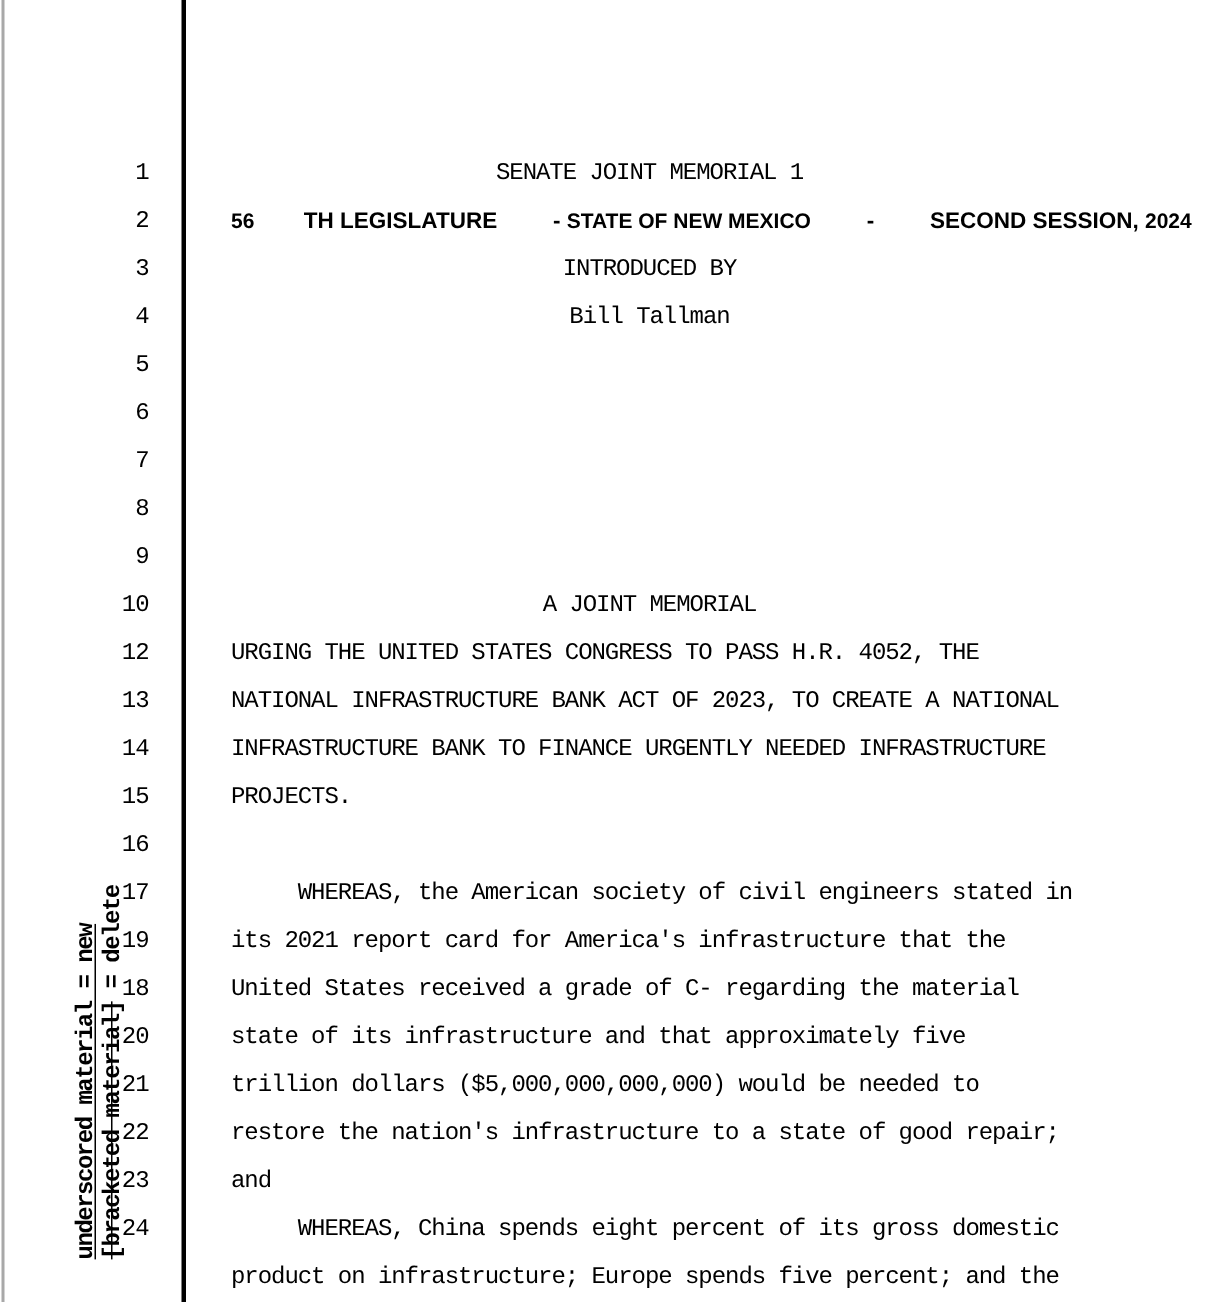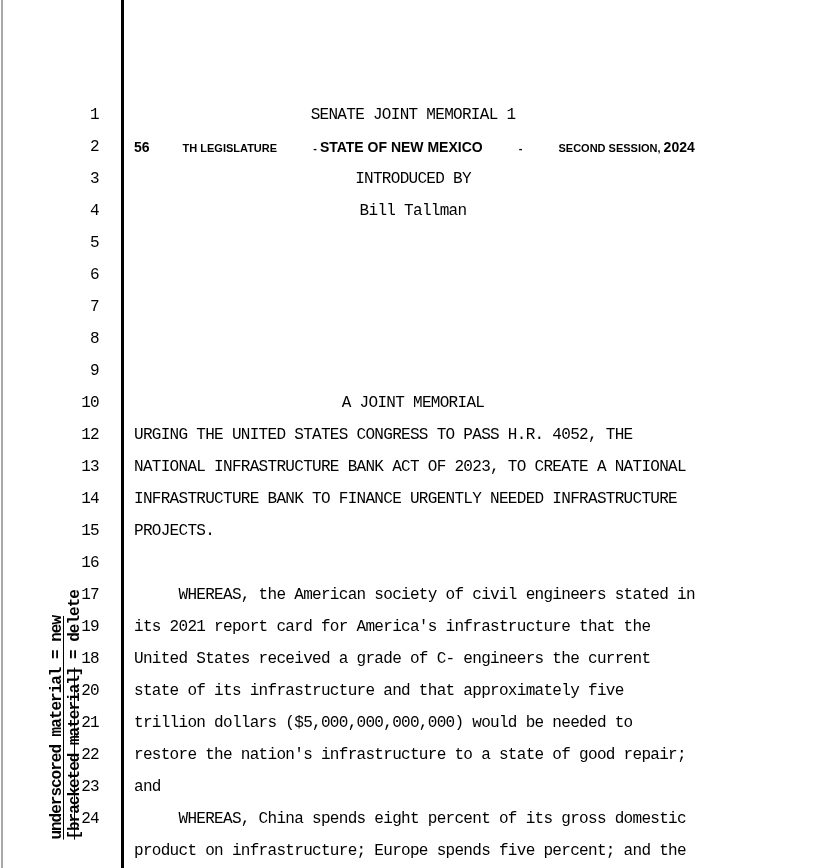--- a/index.html
+++ b/index.html
@@ -38,39 +38,39 @@
   }
   .ln {
     height: 32px;
     line-height: 32px;
     font-size: 16px;
     letter-spacing: -0.7px;
     white-space: pre;
   }
   .body-col {
     position: absolute;
-    left: 134px; top: 99px;
+    left: 154px; top: 99px;
     width: 558px;
   }
   .doc-line {
     height: 32px;
     line-height: 32px;
     font-size: 16px;
     letter-spacing: -0.7px;
     white-space: pre;
   }
   .center { text-align: center; }
   .header-line {
     font-family: "Liberation Sans", sans-serif;
     font-weight: bold;
     letter-spacing: 0;
     white-space: pre;
   }
   .seg-lg { font-size: 14px; }
-  .seg-sm { font-size: 11px; margin-left: 33px; }
+  .seg-sm { font-size: 15px; margin-left: 33px; }
   .legend-note {
     position: absolute;
     transform: rotate(-90deg);
     transform-origin: 0 0;
     white-space: pre;
     font-weight: bold;
     font-size: 16px;
     letter-spacing: -1px;
     line-height: 19px;
   }
@@ -132,21 +132,21 @@
       <div class="doc-line"></div>
       <div class="doc-line"></div>
       <div class="doc-line center">A JOINT MEMORIAL</div>
       <div class="doc-line">URGING THE UNITED STATES CONGRESS TO PASS H.R. 4052, THE</div>
       <div class="doc-line">NATIONAL INFRASTRUCTURE BANK ACT OF 2023, TO CREATE A NATIONAL</div>
       <div class="doc-line">INFRASTRUCTURE BANK TO FINANCE URGENTLY NEEDED INFRASTRUCTURE</div>
       <div class="doc-line">PROJECTS.</div>
       <div class="doc-line"></div>
       <div class="doc-line">     WHEREAS, the American society of civil engineers stated in</div>
       <div class="doc-line">its 2021 report card for America's infrastructure that the</div>
-      <div class="doc-line">United States received a grade of C- engineers the current</div>
+      <div class="doc-line">United States received a grade of C- regarding the material</div>
       <div class="doc-line">state of its infrastructure and that approximately five</div>
       <div class="doc-line">trillion dollars ($5,000,000,000,000) would be needed to</div>
       <div class="doc-line">restore the nation's infrastructure to a state of good repair;</div>
       <div class="doc-line">and</div>
       <div class="doc-line">     WHEREAS, China spends eight percent of its gross domestic</div>
       <div class="doc-line">product on infrastructure; Europe spends five percent; and the</div>
     </div>
 </div>
 
 </body></html>

